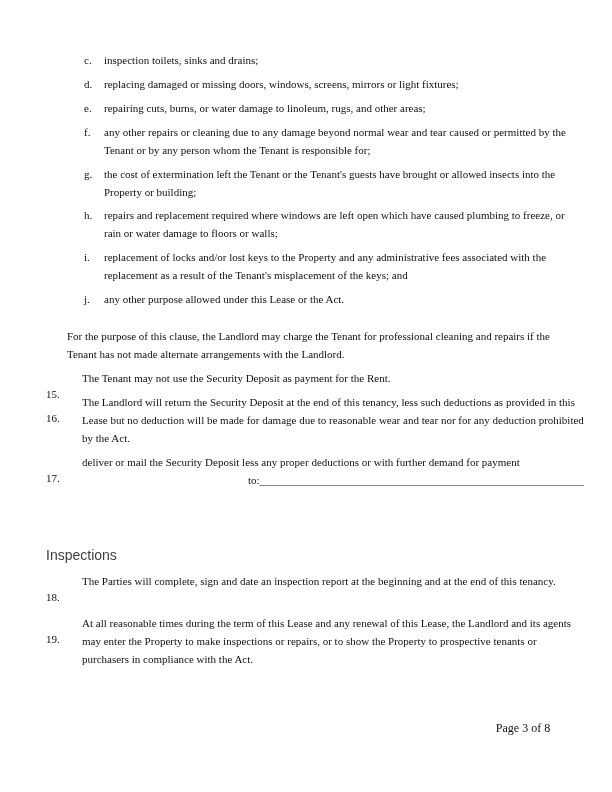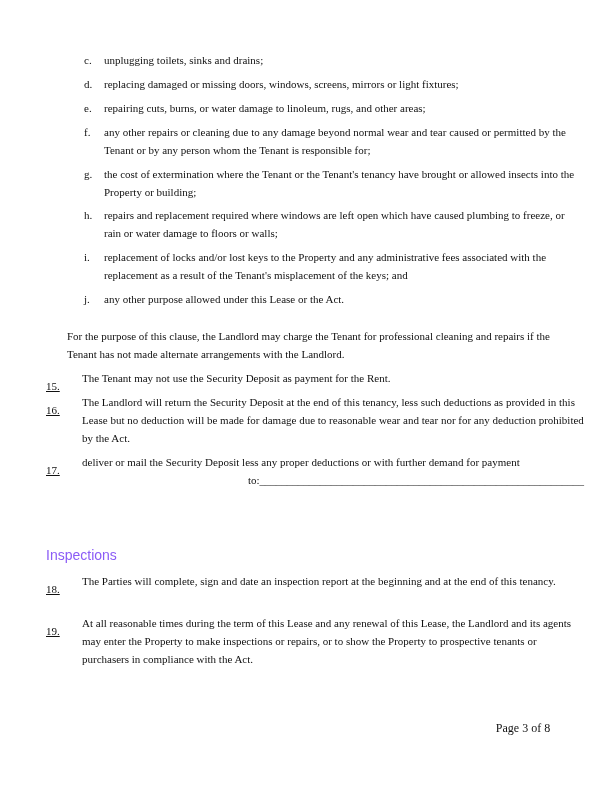--- a/index.html
+++ b/index.html
@@ -15,57 +15,57 @@
   .sub-item .lbl { position: absolute; left: 0; top: 0; width: 20px; }
   .sub-item .txt { position: absolute; left: 20px; top: 0; width: 472px; }
   .para {
     position: absolute; left: 67px; width: 500px;
     font-size: 11px; line-height: 18px;
   }
   .num-item {
     position: absolute; left: 46px; width: 530px;
     font-size: 11px; line-height: 18px;
   }
-  .num-item .lbl { position: absolute; left: 0; top: 8px; width: 29px; text-decoration: underline; }
+  .num-item .lbl { position: absolute; left: 0; top: 16px; width: 29px; }
   .num-item .txt { position: absolute; left: 36px; top: 0; width: 502px; }
   .heading {
     position: absolute; left: 46px; top: 546px;
     font-family: "Liberation Sans", sans-serif; font-size: 14px; line-height: 18px;
-    color: #8b5cf6;
+    color: #404040;
   }
   .footer {
     position: absolute; left: 480px; top: 722px; width: 86px; text-align: center;
     font-size: 12px; line-height: 12px;
   }
   .blank { white-space: pre; }
 </style>
 </head>
 <body>
 
 <div class="page">
 
   <div class="sub-item" style="top:51px">
     <span class="lbl">c.</span>
-    <span class="txt">unplugging toilets, sinks and drains;</span>
+    <span class="txt">inspection toilets, sinks and drains;</span>
   </div>
   <div class="sub-item" style="top:75px">
     <span class="lbl">d.</span>
     <span class="txt">replacing damaged or missing doors, windows, screens, mirrors or light fixtures;</span>
   </div>
   <div class="sub-item" style="top:99px">
     <span class="lbl">e.</span>
     <span class="txt">repairing cuts, burns, or water damage to linoleum, rugs, and other areas;</span>
   </div>
   <div class="sub-item" style="top:123px">
     <span class="lbl">f.</span>
     <span class="txt">any other repairs or cleaning due to any damage beyond normal wear and tear caused or permitted by the Tenant or by any person whom the Tenant is responsible for;</span>
   </div>
   <div class="sub-item" style="top:165px">
     <span class="lbl">g.</span>
-    <span class="txt">the cost of extermination where the Tenant or the Tenant's tenancy have brought or allowed insects into the Property or building;</span>
+    <span class="txt">the cost of extermination left the Tenant or the Tenant's guests have brought or allowed insects into the Property or building;</span>
   </div>
   <div class="sub-item" style="top:206px">
     <span class="lbl">h.</span>
     <span class="txt">repairs and replacement required where windows are left open which have caused plumbing to freeze, or rain or water damage to floors or walls;</span>
   </div>
   <div class="sub-item" style="top:248px">
     <span class="lbl">i.</span>
     <span class="txt">replacement of locks and/or lost keys to the Property and any administrative fees associated with the replacement as a result of the Tenant's misplacement of the keys; and</span>
   </div>
   <div class="sub-item" style="top:290px">

